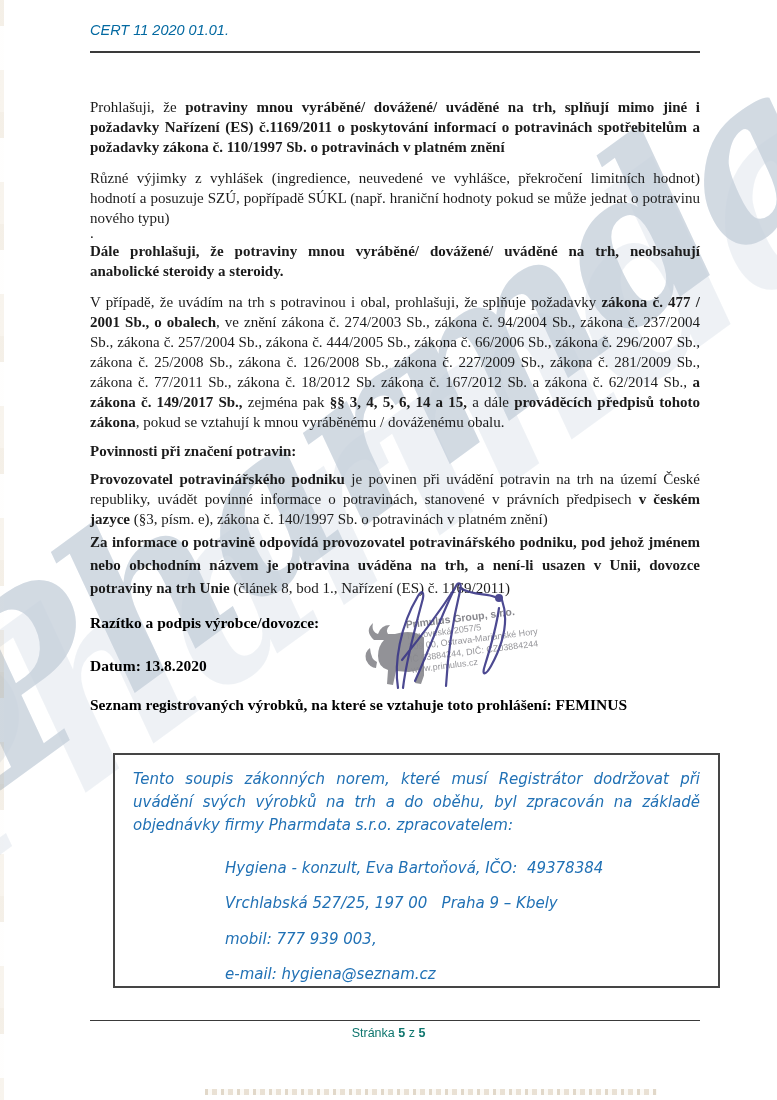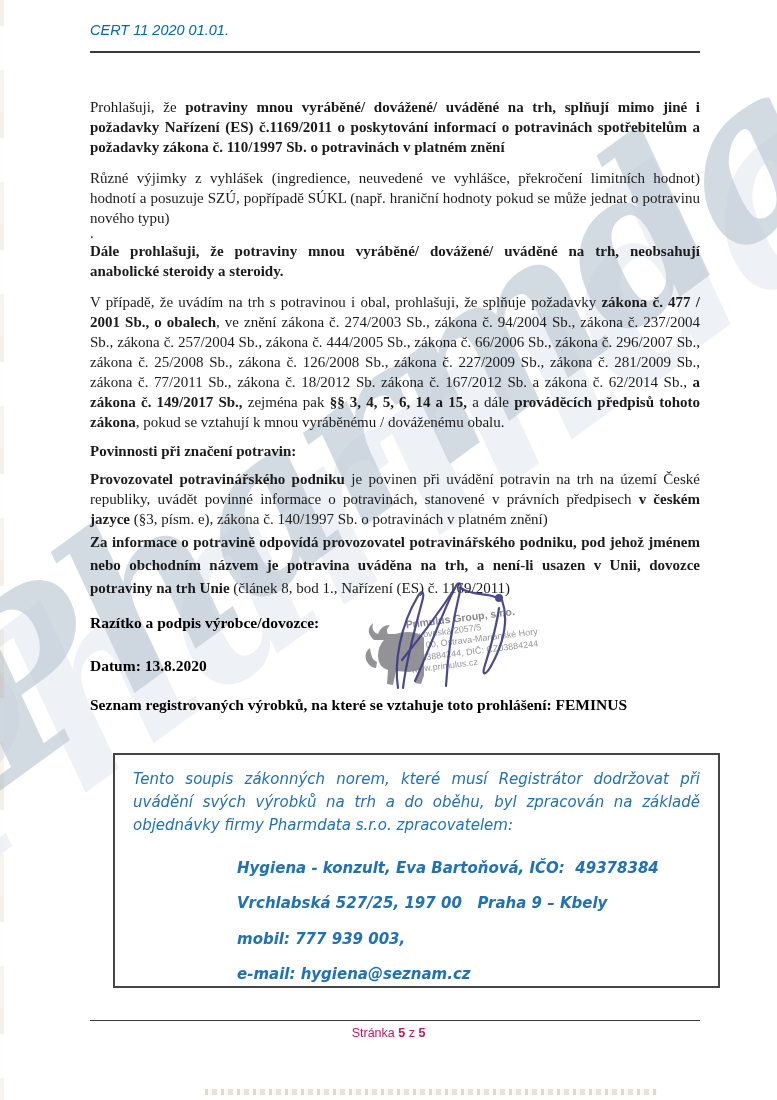--- a/index.html
+++ b/index.html
@@ -46,27 +46,27 @@
   .stamp-text{position:absolute;left:46px;top:22px;width:150px;transform:rotate(-7deg);
       font-family:"Liberation Sans",sans-serif;font-size:9px;line-height:11.5px;
       color:#8b8b90;opacity:.9;}
   .stamp-company{font-weight:bold;font-size:10.5px;color:#7c7c82;}
   .signature{position:absolute;left:368px;top:568px;z-index:3;}
   
   .info-box{position:absolute;left:113px;top:753px;width:567px;height:200px;
       border:2px solid #454545;padding:13px 18px 18px 18px;
       font-family:"DejaVu Sans",sans-serif;font-style:italic;color:#2171b5;}
   .box-intro{margin:0;font-size:15px;line-height:23px;text-align:justify;white-space:pre-wrap;}
-  .contact-line{margin:12px;font-weight:bold;font-size:15px;white-space:pre-wrap;padding-left:92px;}
+  .contact-line{margin:0;font-weight:normal;font-size:15px;white-space:pre-wrap;padding-left:92px;}
   .c1{margin-top:22px;} .c2{margin-top:17px;} .c3{margin-top:18px;} .c4{margin-top:17px;}
   
   .footer-rule{position:absolute;left:90px;top:1020px;width:610px;margin:0;border:0;
       border-top:1.5px solid #3a3a3a;}
   .footer-text{position:absolute;left:0;top:1026px;width:777px;text-align:center;
-      font-family:"Liberation Sans",sans-serif;font-size:12.5px;color:#be185d;}
+      font-family:"Liberation Sans",sans-serif;font-size:12.5px;color:#0f766e;}
 </style>
 </head>
 <body>
 
 <div class="page">
 
   <div class="wm wm2">Pharmdata s.r.o.</div>
   <div class="wm wm1">Pharmdata s.r.o.</div>
 
   <div class="edge-left"></div>

